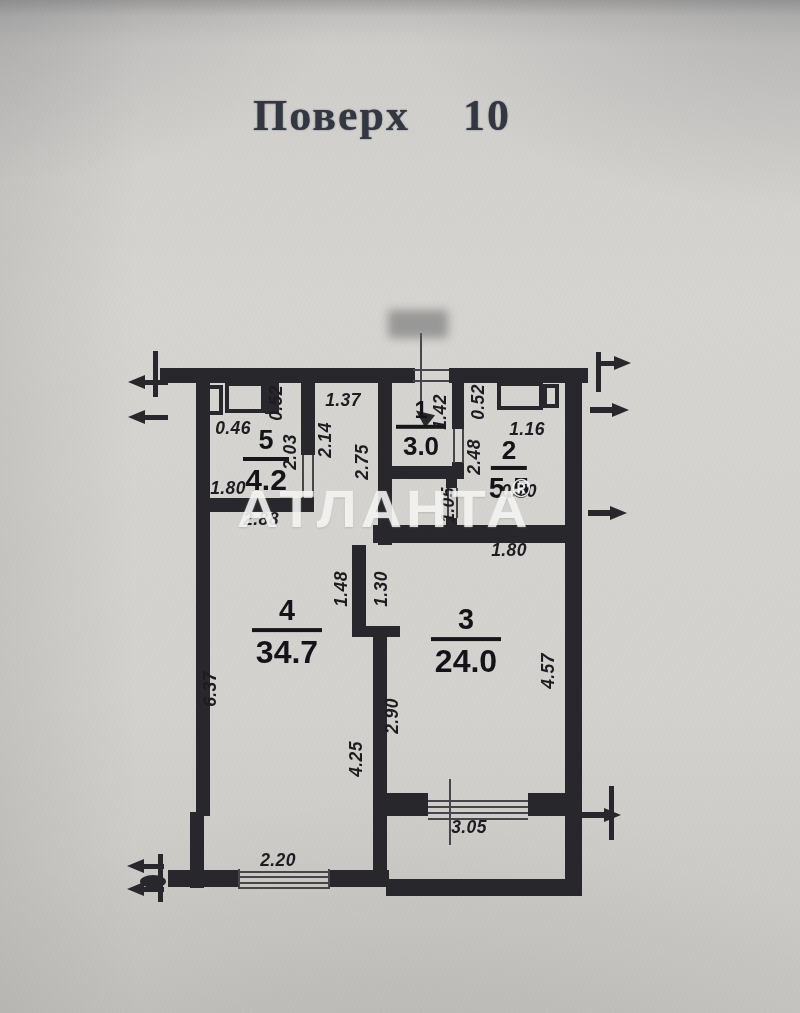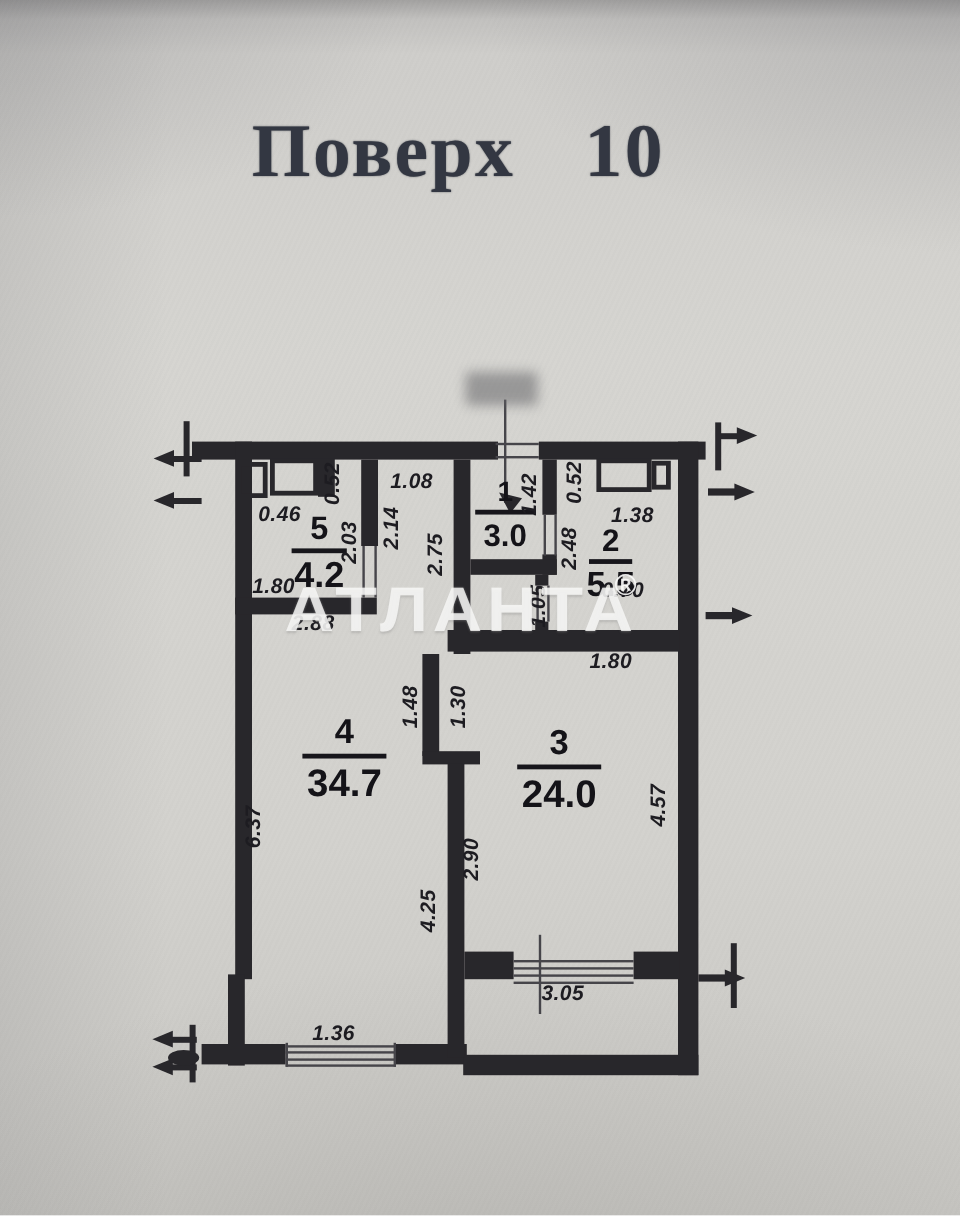--- a/index.html
+++ b/index.html
@@ -10,21 +10,21 @@
     background:
       radial-gradient(120% 55% at 50% 112%, rgba(110,108,105,.20), transparent 60%),
       radial-gradient(90% 38% at 100% 0%, rgba(92,92,98,.22), transparent 55%),
       radial-gradient(70% 30% at 0% 0%, rgba(92,92,98,.20), transparent 60%),
       linear-gradient(90deg, rgba(105,105,108,.14), transparent 140px),
       repeating-linear-gradient(115deg, rgba(0,0,0,.012) 0 2px, transparent 2px 4px),
       linear-gradient(180deg,#a3a2a1 0px,#c2c1bf 16px,#cfcecb 45px,#d6d5d1 300px,#d3d2ce 700px,#c8c7c3 1013px);
   }
   .title{
     position:absolute;left:382px;top:90px;transform:translateX(-50%);
-    font-family:"Liberation Serif",serif;font-weight:bold;font-size:63px;
+    font-family:"Liberation Serif",serif;font-weight:bold;font-size:44px;
     color:#333742;white-space:nowrap;word-spacing:40px;letter-spacing:2px;
     text-shadow:0 0 1.5px rgba(50,54,62,.75);
   }
   #plan{position:absolute;inset:0;filter:blur(.4px);}
   .w{position:absolute;background:var(--ink);}
   .shaft{position:absolute;border:4px solid var(--ink);box-sizing:border-box;background:transparent;}
   .tl{position:absolute;background:#46454a;}
   .dim,.vdim{
     position:absolute;font-style:italic;font-weight:bold;font-size:17.5px;
     color:#1d1c21;white-space:nowrap;letter-spacing:.4px;line-height:1;
@@ -160,27 +160,27 @@
       <span class="fbar" style="width:70px"></span>
       <span class="area">34.7</span>
     </div>
     <div class="rlabel" style="left:466px;top:641px;font-size:32px">
       <span class="num">3</span>
       <span class="fbar" style="width:70px"></span>
       <span class="area">24.0</span>
     </div>
 
     <span class="dim" style="left:233px;top:429px">0.46</span>
-    <span class="dim" style="left:343px;top:401px">1.08</span>
-    <span class="dim" style="left:527px;top:430px">1.38</span>
+    <span class="dim" style="left:343px;top:401px">1.37</span>
+    <span class="dim" style="left:527px;top:430px">1.16</span>
     <span class="dim" style="left:228px;top:489px">1.80</span>
     <span class="dim" style="left:261px;top:520px">2.88</span>
     <span class="dim" style="left:519px;top:492px">0.70</span>
     <span class="dim" style="left:509px;top:551px">1.80</span>
-    <span class="dim" style="left:278px;top:861px">1.36</span>
+    <span class="dim" style="left:278px;top:861px">2.20</span>
     <span class="dim" style="left:469px;top:828px">3.05</span>
 
     <span class="vdim" style="left:277px;top:403px">0.52</span>
     <span class="vdim" style="left:291px;top:452px">2.03</span>
     <span class="vdim" style="left:326px;top:440px">2.14</span>
     <span class="vdim" style="left:363px;top:462px">2.75</span>
     <span class="vdim" style="left:441px;top:412px">1.42</span>
     <span class="vdim" style="left:479px;top:402px">0.52</span>
     <span class="vdim" style="left:475px;top:457px">2.48</span>
     <span class="vdim" style="left:449px;top:505px">1.05</span>

